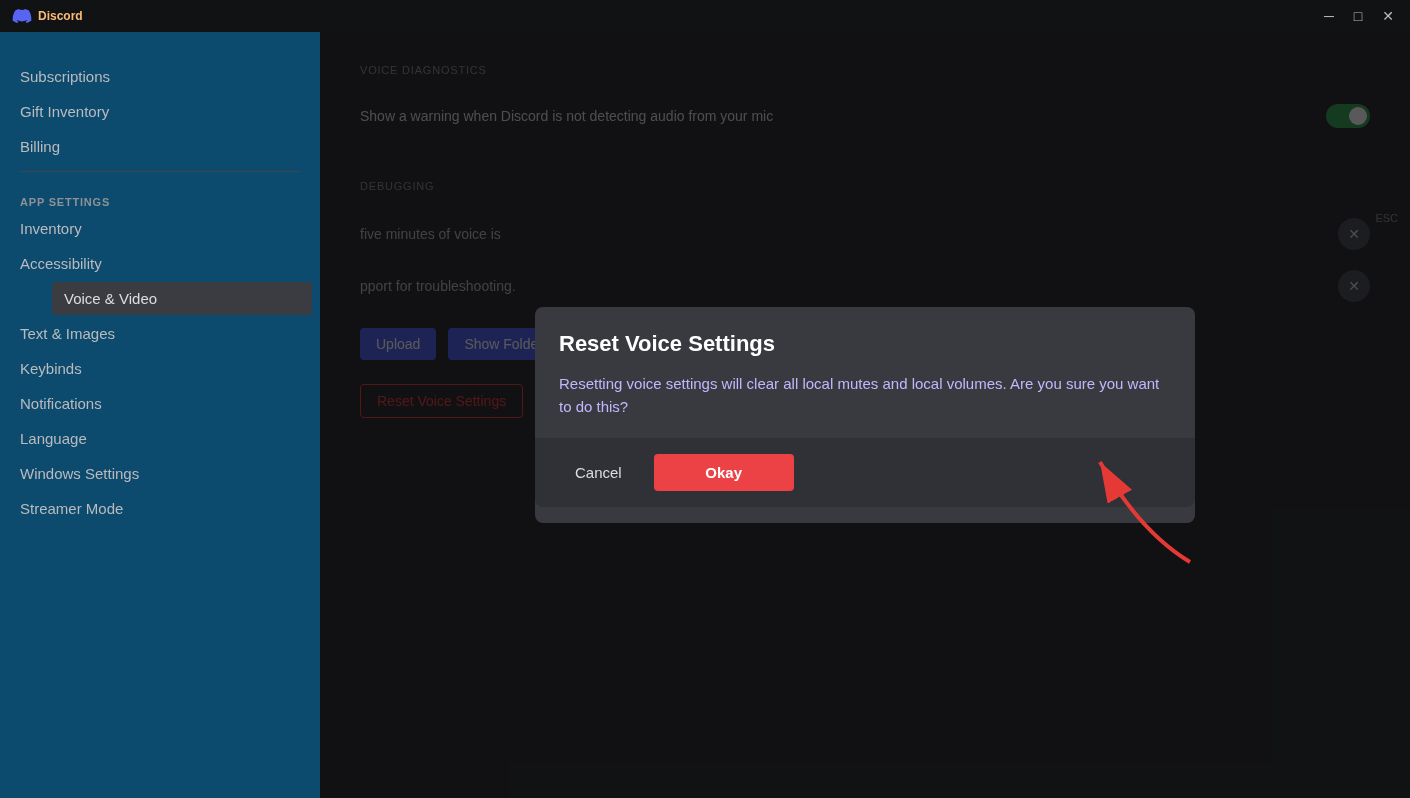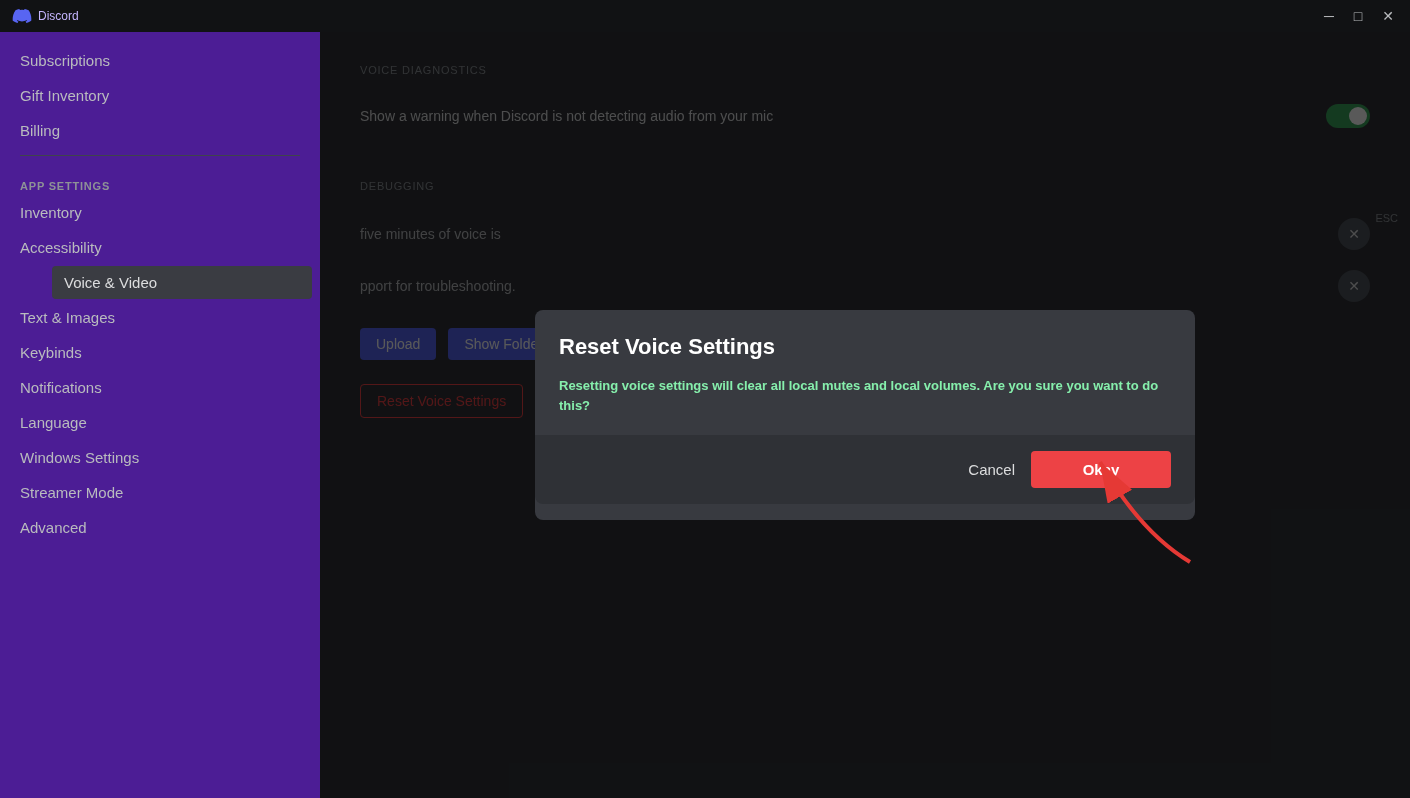--- a/index.html
+++ b/index.html
@@ -27,23 +27,23 @@
     .titlebar-logo {
       display: flex;
       align-items: center;
       gap: 6px;
     }
     .discord-logo {
       width: 20px;
       height: 14px;
     }
     .titlebar-title {
-      color: #c4b5fd;
+      color: #fdba74;
       font-size: 12px;
-      font-weight: 400;
+      font-weight: 700;
     }
     .titlebar-controls {
       display: flex;
       gap: 12px;
     }
     .titlebar-btn {
       color: #b9bbbe;
       font-size: 14px;
       cursor: pointer;
       background: none;
@@ -55,22 +55,22 @@
     .app-container {
       display: flex;
       width: 100%;
       height: calc(798px - 32px);
     }
 
     
     .sidebar {
       width: 320px;
       min-width: 320px;
-      background: #4c1d95;
-      padding: 12px 8px;
+      background: #0c4a6e;
+      padding: 28px 8px;
       overflow-y: auto;
       height: 100%;
     }
     .sidebar-item {
       padding: 8px 12px;
       color: #b9bbbe;
       font-size: 15px;
       cursor: pointer;
       border-radius: 4px;
       margin-bottom: 2px;
@@ -217,33 +217,32 @@
       position: relative;
       z-index: 11;
     }
     .dialog-title {
       color: #ffffff;
       font-size: 22px;
       font-weight: 700;
       margin-bottom: 16px;
     }
     .dialog-body {
-      color: #86efac;
-      font-size: 13px;
+      color: #c4b5fd;
+      font-size: 15px;
       line-height: 1.5;
       margin-bottom: 20px;
-      font-weight: bold;
     }
     .dialog-footer {
       background: #2f3136;
       border-radius: 0 0 8px 8px;
       padding: 16px 24px;
       display: flex;
       align-items: center;
-      justify-content: flex-end;
+      gap: 16px;
       margin: 16px -24px;
     }
     .btn-cancel {
       background: none;
       border: none;
       color: #dcddde;
       font-size: 15px;
       cursor: pointer;
       padding: 10px 16px;
     }
@@ -323,23 +322,20 @@
     </div>
     <div class="sidebar-item">
       <span>Language</span>
     </div>
     <div class="sidebar-item">
       <span>Windows Settings</span>
     </div>
     <div class="sidebar-item">
       <span>Streamer Mode</span>
     </div>
-    <div class="sidebar-item">
-      <span>Advanced</span>
-    </div>
   </div>
 
   <div class="main-content" style="position:relative;">
 
     <div class="section-header">VOICE DIAGNOSTICS</div>
 
     <div class="setting-row">
       <span class="setting-label">Show a warning when Discord is not detecting audio from your mic</span>
       <div style="display:flex; align-items:center; gap:8px;">
         <div class="toggle">

